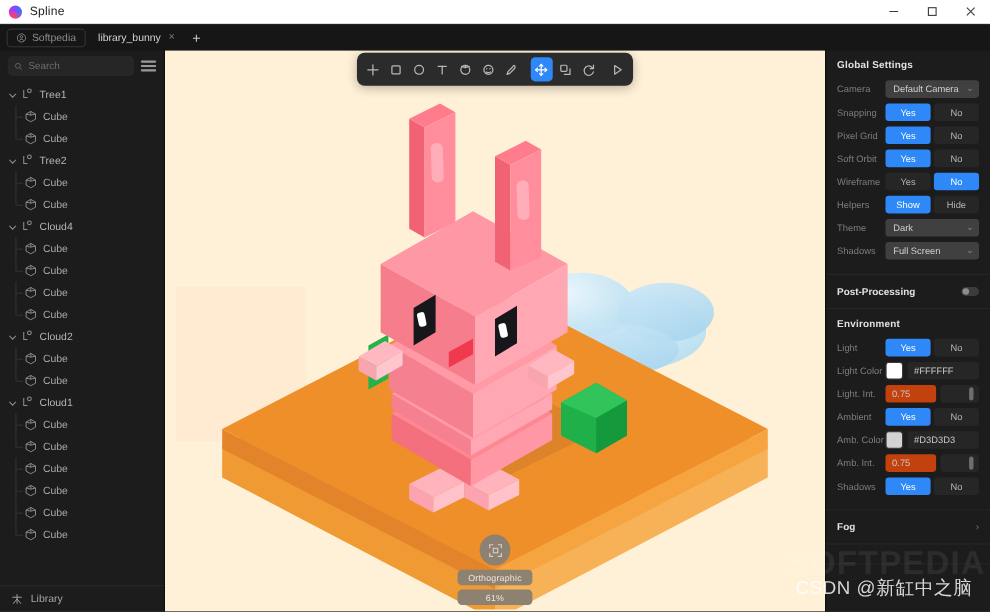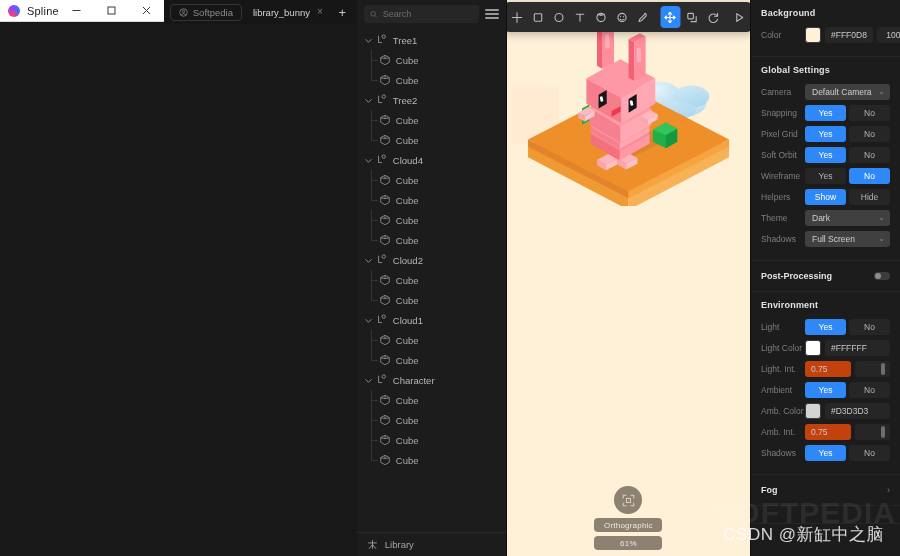--- a/index.html
+++ b/index.html
@@ -5,21 +5,21 @@
   * { box-sizing: border-box; margin: 0; padding: 0; }
   html, body {
     width: 900px; height: 556px;
     overflow: hidden;
     font-family: "Liberation Sans", sans-serif;
     background: #1a1a1a;
   }
   .app {
     position: relative;
     width: 900px; height: 556px;
-    display: flex; flex-direction: row;
+    display: flex; flex-direction: column;
     background: #181818;
   }
 
   
   .titlebar {
     height: 22px; min-height: 22px;
     background: #ffffff;
     display: flex; align-items: center;
     padding-left: 8px;
     border-bottom: 1px solid #d8d8d8;
@@ -536,34 +536,20 @@
             <span class="guide" style="bottom:50%"></span>
             <span class="guide-h"></span>
             <span class="ic">
               <svg width="12" height="12" viewBox="0 0 14 14">
   <path d="M7 1.5 12 4.3v5.4L7 12.5 2 9.7V4.3z" fill="none" stroke="#8f8f8f" stroke-width="1"></path>
   <path d="M7 1.5v4M7 5.5 2 4.3M7 5.5 12 4.3" fill="none" stroke="#8f8f8f" stroke-width="1"></path>
               </svg>
             </span>
             <span>Cube</span>
           </div>
-          <div class="trow">
-            <span class="caret">
-              <svg width="9" height="9" viewBox="0 0 10 10">
-                <path d="M2 4l3 3 3-3" fill="none" stroke="#8a8a8a" stroke-width="1.1" stroke-linecap="round"></path>
-              </svg>
-            </span>
-            <span class="ic">
-              <svg width="12" height="12" viewBox="0 0 14 14">
-  <path d="M3 2v8h4" fill="none" stroke="#8f8f8f" stroke-width="1.1"></path>
-  <circle cx="9" cy="3" r="2" fill="none" stroke="#8f8f8f" stroke-width="1.1"></circle>
-              </svg>
-            </span>
-            <span>Character</span>
-          </div>
           <div class="trow child">
             <span class="guide"></span>
             <span class="guide-h"></span>
             <span class="ic">
               <svg width="12" height="12" viewBox="0 0 14 14">
   <path d="M7 1.5 12 4.3v5.4L7 12.5 2 9.7V4.3z" fill="none" stroke="#8f8f8f" stroke-width="1"></path>
   <path d="M7 1.5v4M7 5.5 2 4.3M7 5.5 12 4.3" fill="none" stroke="#8f8f8f" stroke-width="1"></path>
               </svg>
             </span>
             <span>Cube</span>
@@ -787,31 +773,20 @@
             <rect x="5.5" y="5.5" width="5" height="5" fill="none" stroke="currentColor" stroke-width="1.2"></rect>
           </svg>
         </div>
         <div class="vp-pill">Orthographic</div>
         <div class="vp-pill">61%</div>
       </div>
     </div>
 
     <div class="rpanel">
 
-      <div class="sect">
-        <div class="sect-title">Background</div>
-        <div class="frow">
-          <div class="flabel">Color</div>
-          <div class="fctl">
-            <div class="swatch" id="bg-swatch" style="background: rgb(255, 240, 216);"></div>
-            <div class="hexbox">#FFF0D8</div>
-            <div class="numbox">100</div>
-          </div>
-        </div>
-      </div>
 
       <div class="sect">
         <div class="sect-title">Global Settings</div>
         <div class="frow">
           <div class="flabel">Camera</div>
           <div class="fctl">
             <div class="select">
               <span>Default Camera</span>
               <span class="chev">⌄</span>
             </div>

